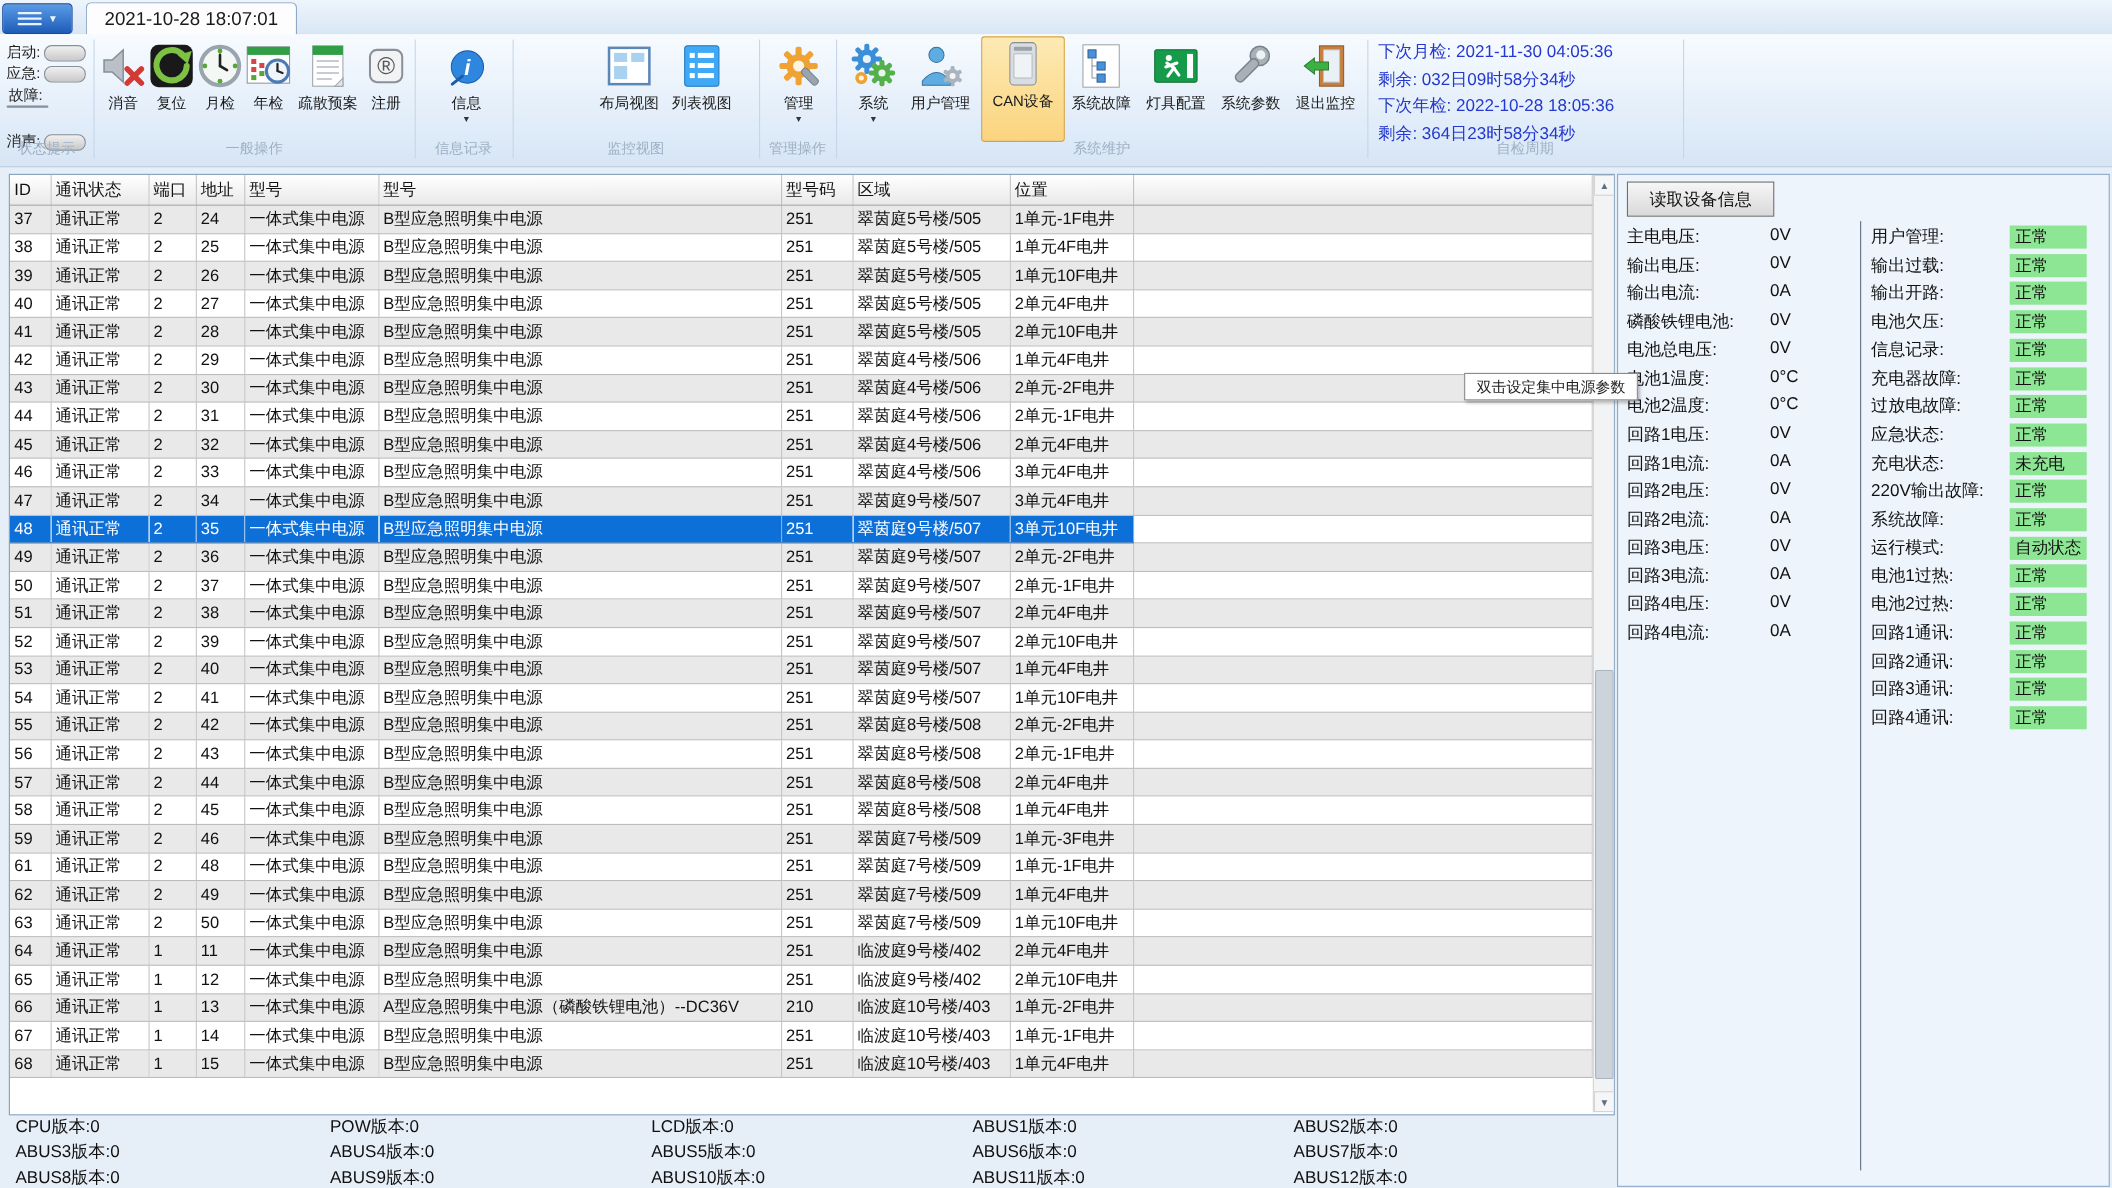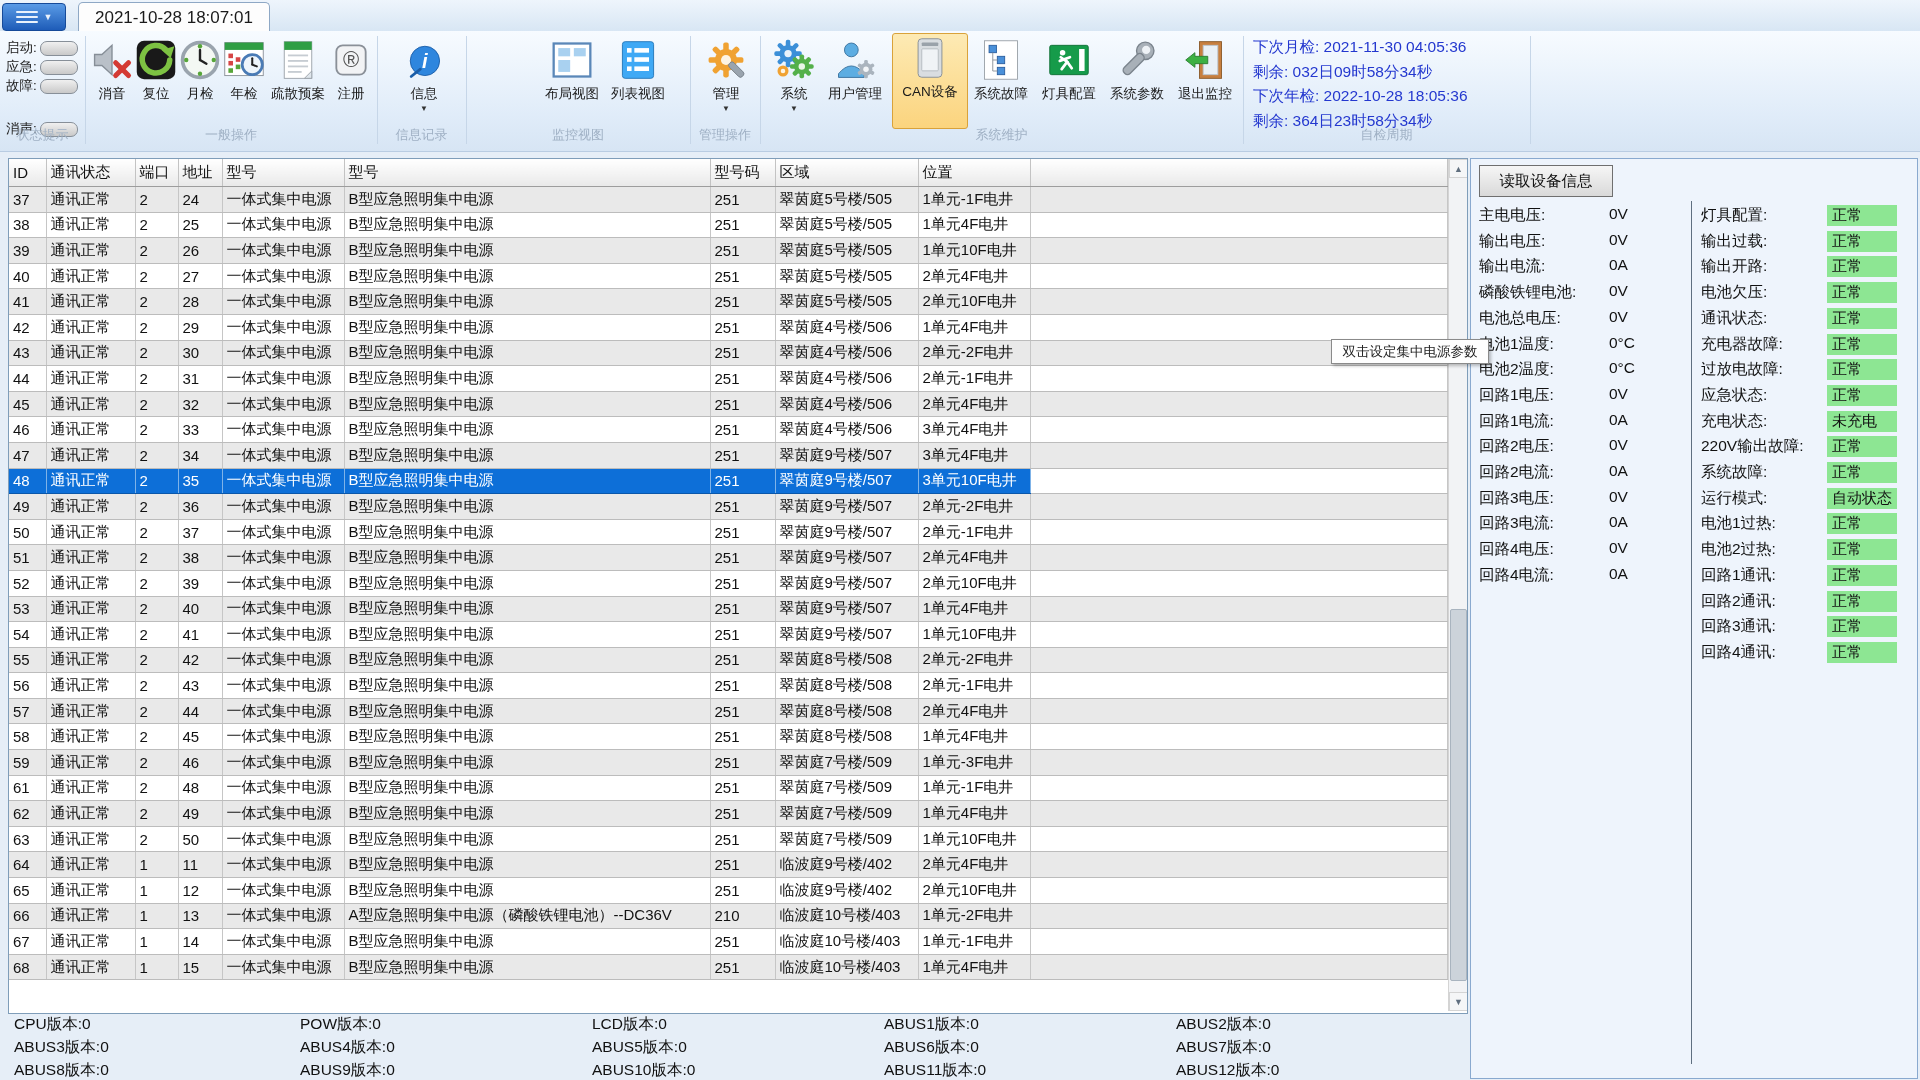--- a/index.html
+++ b/index.html
@@ -104,21 +104,21 @@
 
     <div id="status-rows">
         <div class="strow" style="top: 9px;">
           <span class="stlabel">启动:</span>
           <span class="led"></span>
         </div>
         <div class="strow" style="top: 28px;">
           <span class="stlabel">应急:</span>
           <span class="led"></span>
         </div>
-        <div class="strow" style="top: 47px;">
+        <div class="strow" style="top: 47px; flex-direction: column;">
           <span class="stlabel">故障:</span>
           <span class="led"></span>
         </div>
         <div class="strow" style="top: 66px; margin-top: 24px;">
           <span class="stlabel">消声:</span>
           <span class="led"></span>
         </div>
       </div>
     <div class="grouplabel" style="left:0;width:85px">状态提示</div>
 
@@ -831,37 +831,37 @@
           <span class="ml">回路4电压:</span>
           <span class="mv">0V</span>
         </div>
         <div class="mrow" style="top: 405.8px;">
           <span class="ml">回路4电流:</span>
           <span class="mv">0A</span>
         </div>
       </div>
     <div id="stats">
         <div class="srow2" style="top: 46px;">
-          <span class="sl">灯具配置:</span>
+          <span class="sl">用户管理:</span>
           <span class="badge">正常</span>
         </div>
         <div class="srow2" style="top: 71.7px;">
           <span class="sl">输出过载:</span>
           <span class="badge">正常</span>
         </div>
         <div class="srow2" style="top: 97.4px;">
           <span class="sl">输出开路:</span>
           <span class="badge">正常</span>
         </div>
         <div class="srow2" style="top: 123.1px;">
           <span class="sl">电池欠压:</span>
           <span class="badge">正常</span>
         </div>
         <div class="srow2" style="top: 148.8px;">
-          <span class="sl">通讯状态:</span>
+          <span class="sl">信息记录:</span>
           <span class="badge">正常</span>
         </div>
         <div class="srow2" style="top: 174.5px;">
           <span class="sl">充电器故障:</span>
           <span class="badge">正常</span>
         </div>
         <div class="srow2" style="top: 200.2px;">
           <span class="sl">过放电故障:</span>
           <span class="badge">正常</span>
         </div>

